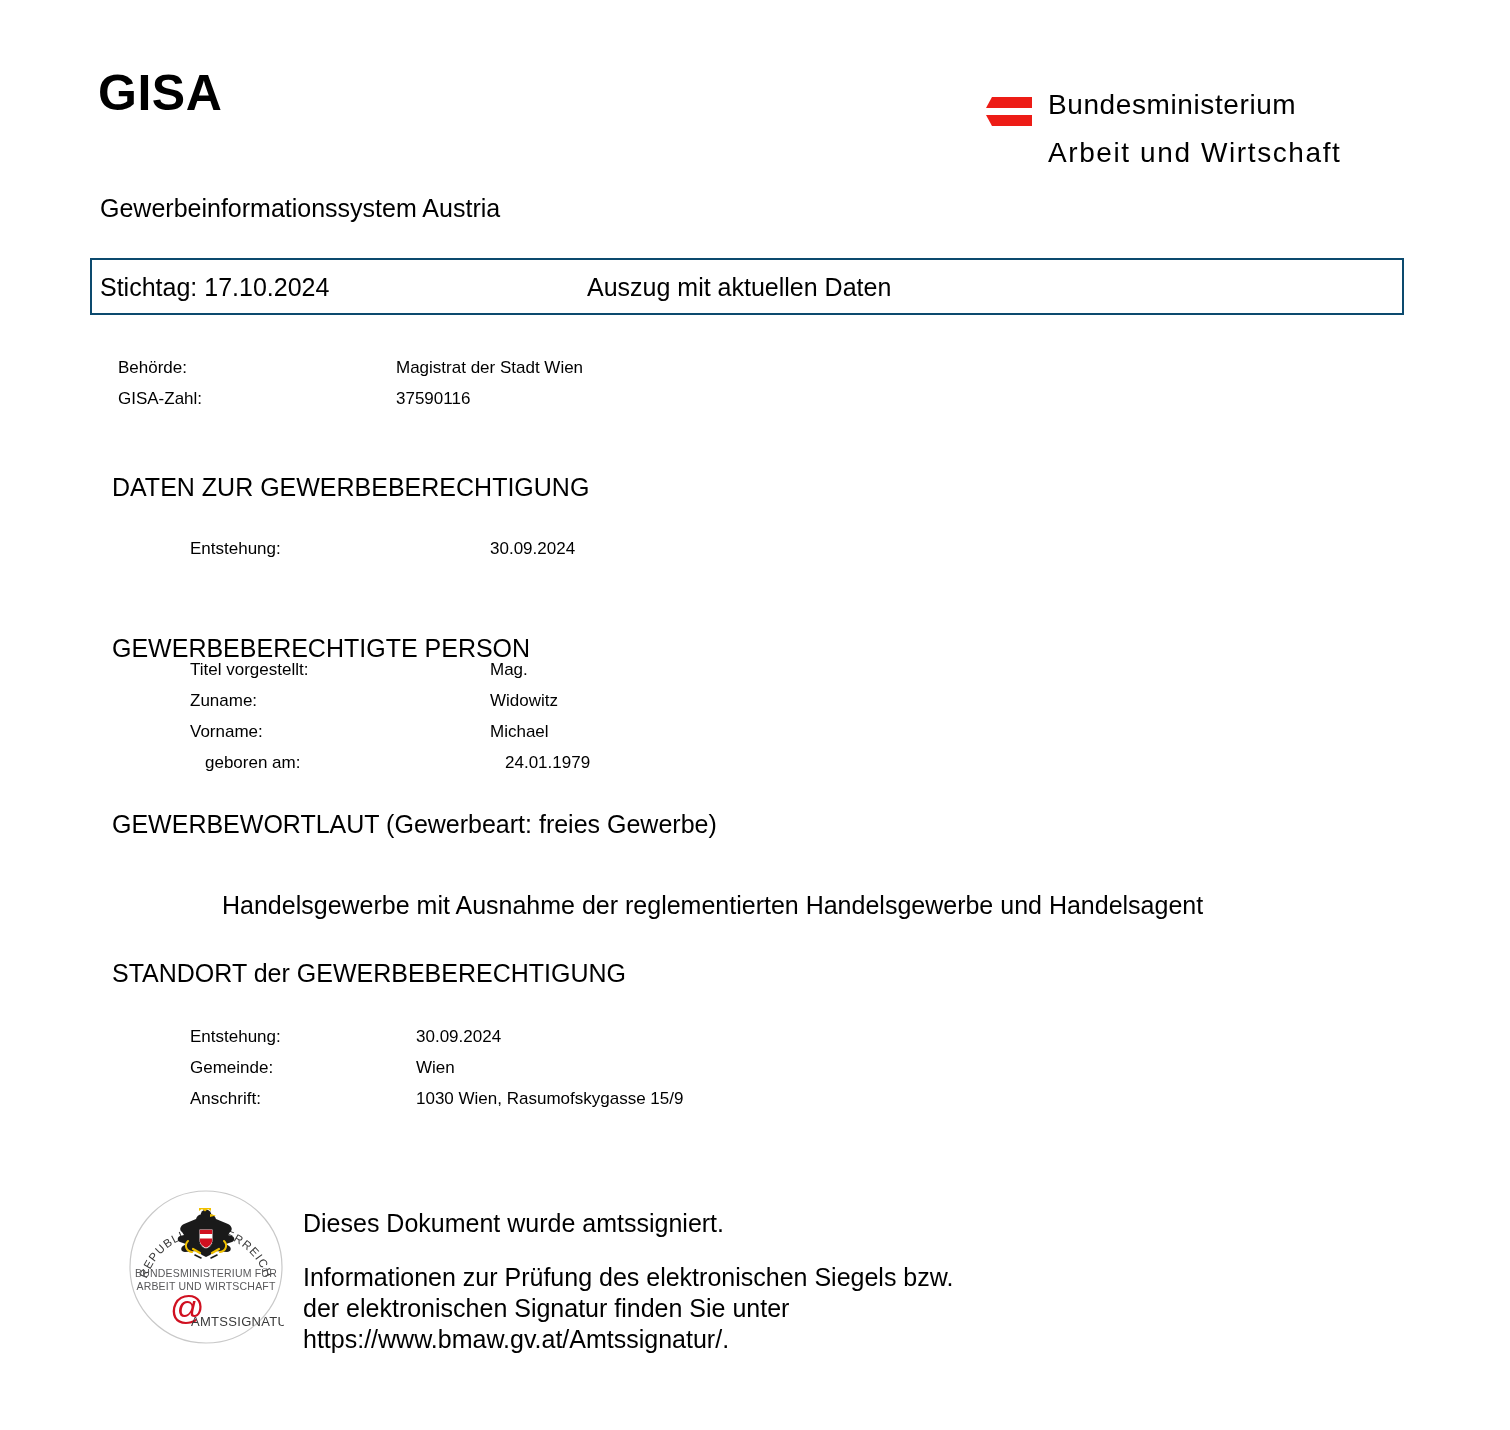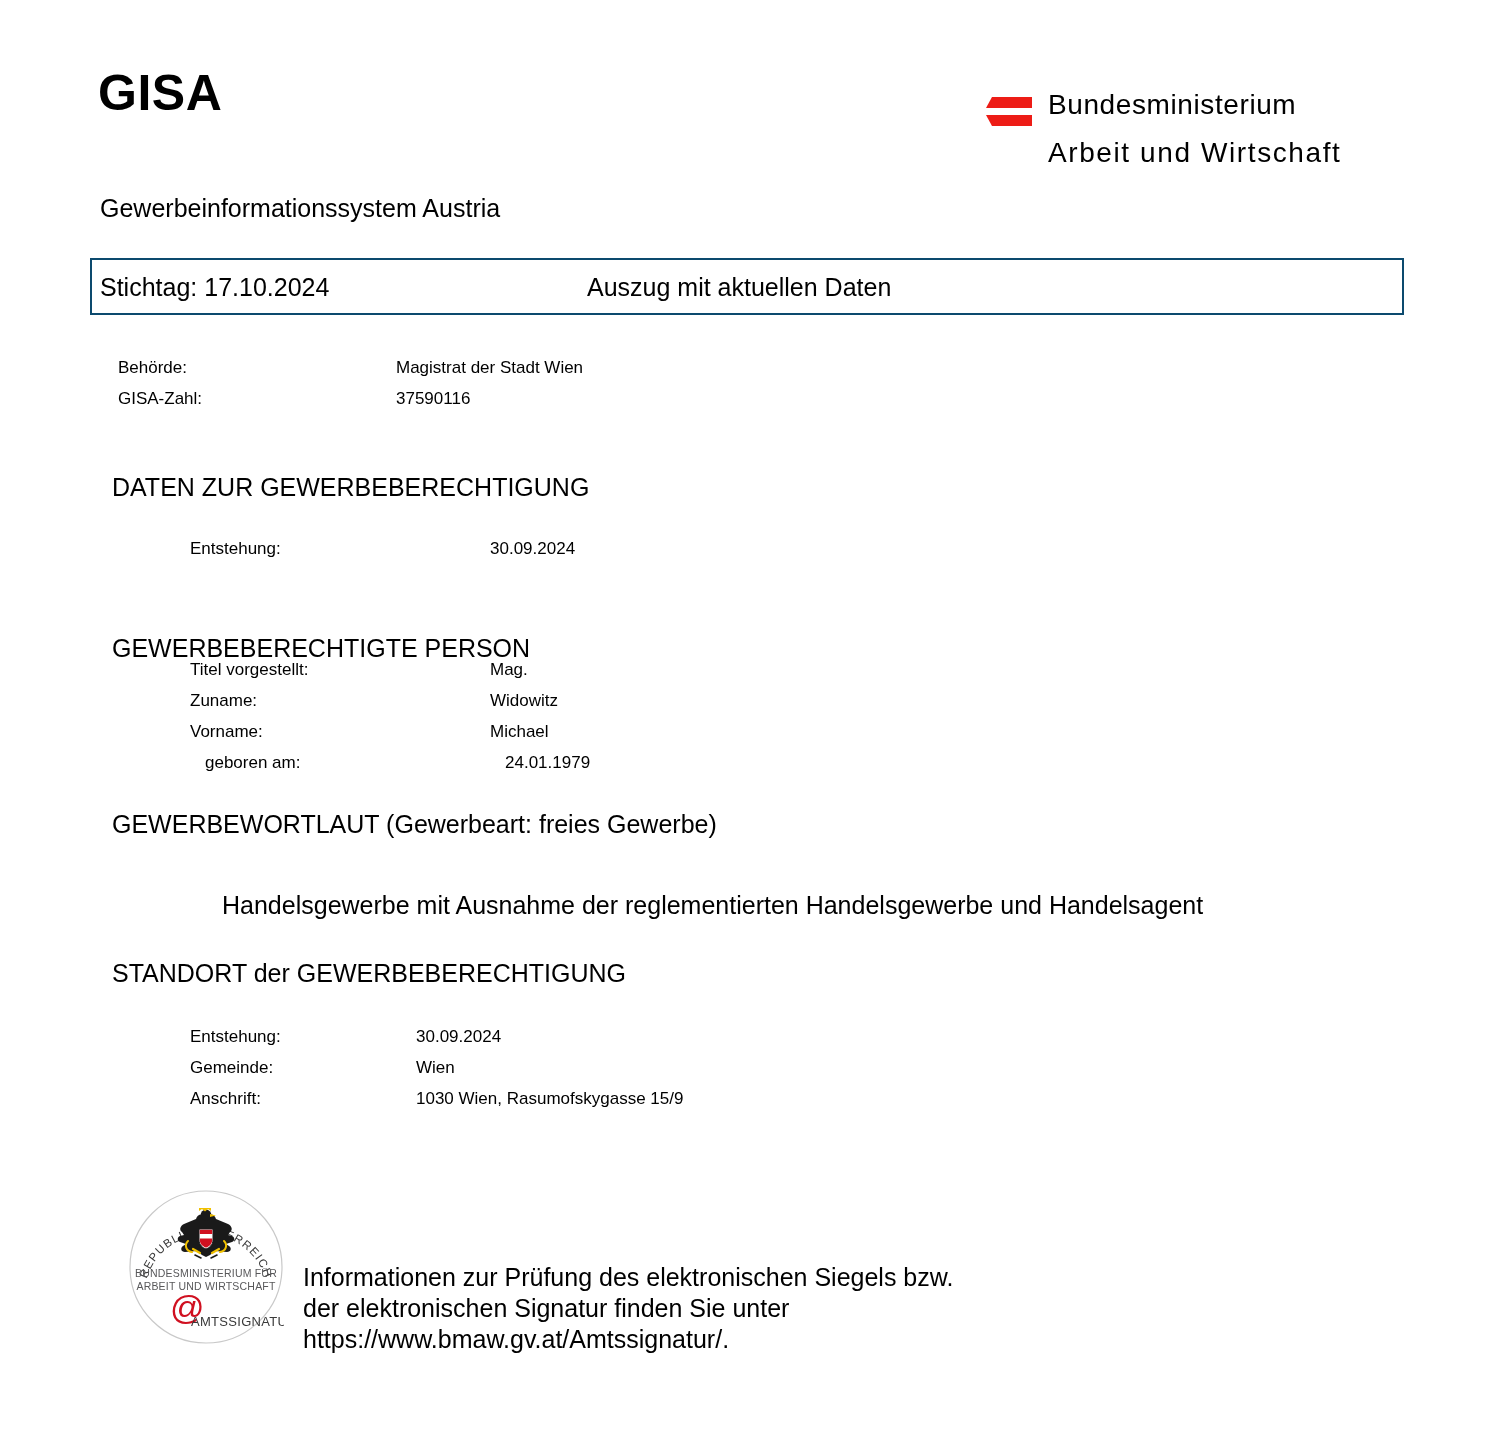--- a/index.html
+++ b/index.html
@@ -259,19 +259,20 @@
       <path d="M-11,22 L-5,25 M11,22 L5,25" stroke="#1a1a1a" stroke-width="1.6" fill="none" stroke-linecap="round"></path>
     </g>
 
     <text x="78" y="88" text-anchor="middle" font-family="'Liberation Sans', sans-serif" font-size="10.5" fill="#58585a" letter-spacing="0.2" id="sealM1">BUNDESMINISTERIUM FÜR</text>
     <text x="78" y="101" text-anchor="middle" font-family="'Liberation Sans', sans-serif" font-size="10.5" fill="#58585a" letter-spacing="0.2" id="sealM2">ARBEIT UND WIRTSCHAFT</text>
 
     <text x="42" y="130" font-family="'Liberation Sans', sans-serif" font-size="34" font-weight="400" fill="#d01020" id="sealAt">@</text>
     <text x="63" y="137" font-family="'Liberation Sans', sans-serif" font-size="13" fill="#3a3a3a" letter-spacing="0.3" id="sealSig">AMTSSIGNATUR</text>
   </svg>
 
+  <div class="sig-text sig-line1">Dieses Dokument wurde amtssigniert.</div>
   <div class="sig-text sig-block">
     <div>Informationen zur Prüfung des elektronischen Siegels bzw.</div>
     <div>der elektronischen Signatur finden Sie unter</div>
     <div>https://www.bmaw.gv.at/Amtssignatur/.</div>
   </div>
 
 </div>
 
 </body></html>

